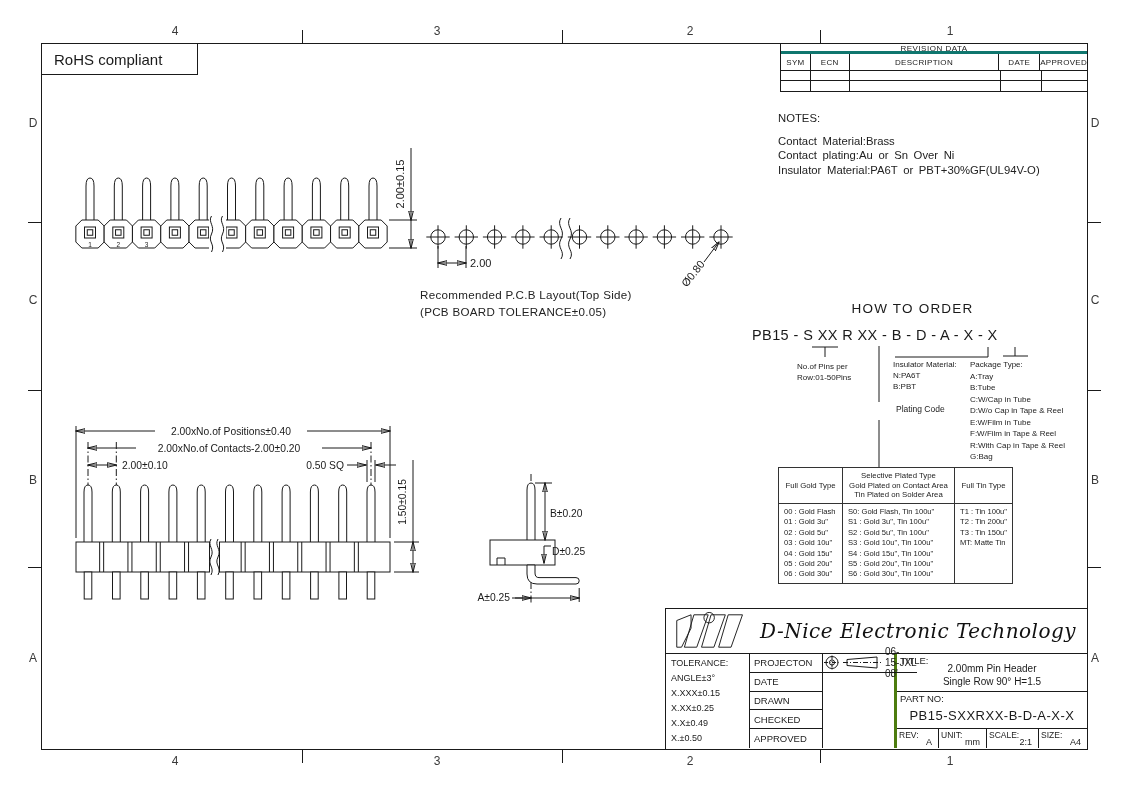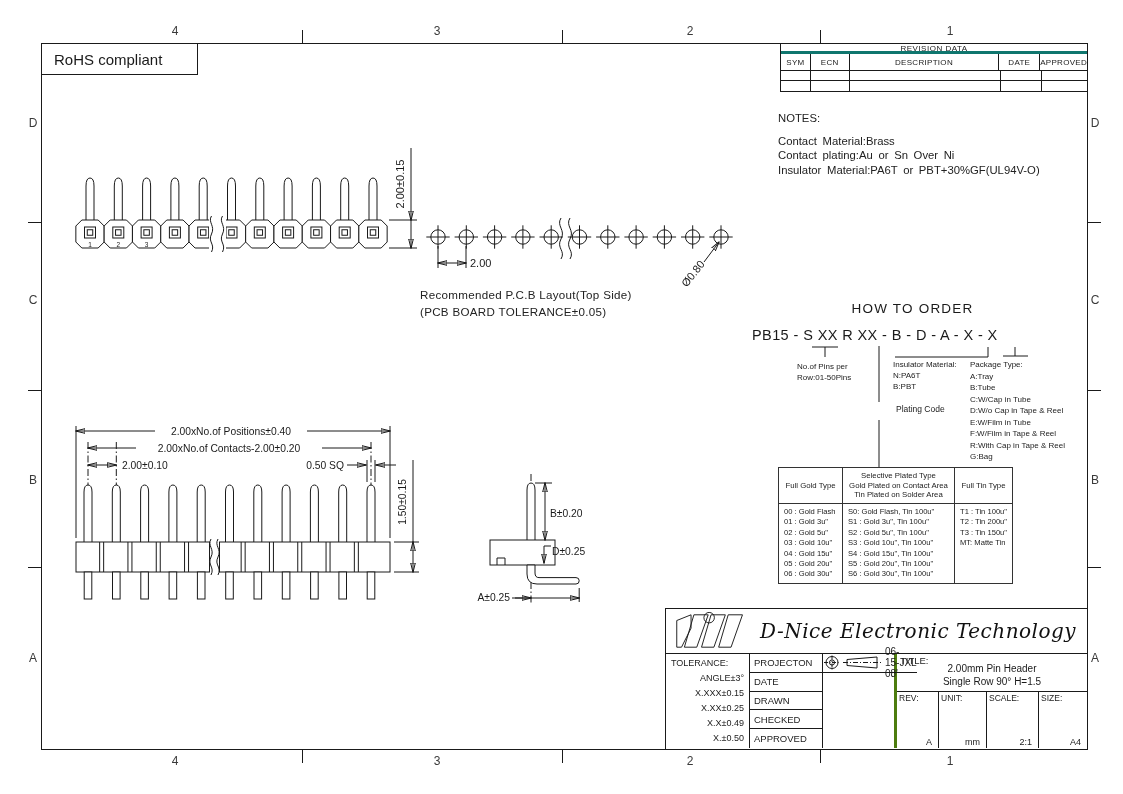--- a/index.html
+++ b/index.html
@@ -38,21 +38,21 @@
   .plt-cell:last-child{border-right:none}
   .pc1{width:64px}.pc2{width:112px}.pc3{flex:1}
   .plt-head .plt-cell{display:flex;align-items:center;justify-content:center;text-align:center;font-size:7.8px;line-height:9.5px;color:#222}
   .plt-body .plt-cell{font-size:7.6px;line-height:10.4px;padding:3px 2px 3px 5px;color:#222}
   
   .tb{left:665px;top:608px;width:423px;height:142px;border:1.4px solid #1a1a1a;background:#fff}
   .tb-logo-row{height:45px;border-bottom:1px solid #1a1a1a;display:flex;align-items:center}
   .tb-company{font-family:"DejaVu Serif",serif;font-style:italic;font-size:20px;margin-left:8px;letter-spacing:.5px;color:#111}
   .tb-grid{display:flex;height:94px}
   .tb-tol{width:84px;border-right:1px solid #1a1a1a;padding:2px 5px 0 5px;font-size:9px;line-height:15px;color:#222}
-  .tol-row{display:flex;justify-content:flex-end}
+  .tol-row{display:flex;justify-content:flex-start}
   .tb-mid{width:73px;border-right:1px solid #1a1a1a;display:flex;flex-direction:column}
   .tb-val{width:74px;border-right:3px solid #4d7c0f;display:flex;flex-direction:row}
   .tb-mrow{height:18.8px;border-bottom:1px solid #1a1a1a;display:flex;align-items:center;padding-left:4px;font-size:9.5px;color:#222}
   .tb-vrow{height:18.8px;border-bottom:1px solid #1a1a1a;display:flex;align-items:center;justify-content:center;font-size:10px}
   .tb-mid .tb-mrow:last-child,.tb-val .tb-vrow:last-child{border-bottom:none}
   .tb-right{flex:1;display:flex;flex-direction:column}
   .tb-title-cell,.tb-part-cell{height:37.6px;border-bottom:1px solid #1a1a1a;position:relative}
   .tb-corner-label{position:absolute;top:1px;left:3px;font-size:9.5px;color:#222}
   .tb-title-lines{margin-top:9px;text-align:center;font-size:10px;line-height:12.5px}
   .tb-part-value{margin-top:16px;text-align:center;font-size:13px;letter-spacing:.5px}
@@ -520,20 +520,24 @@
         <div class="tb-vrow">JXL</div>
         <div class="tb-vrow"></div>
         <div class="tb-vrow"></div>
       </div>
       <div class="tb-right">
         <div class="tb-title-cell">
           <div class="tb-corner-label">TITLE:</div>
           <div class="tb-title-lines ml">2.00mm Pin Header
 Single Row 90° H=1.5</div>
         </div>
+        <div class="tb-part-cell">
+          <div class="tb-corner-label">PART  NO:</div>
+          <div class="tb-part-value">PB15-SXXRXX-B-D-A-X-X</div>
+        </div>
         <div class="tb-bottom">
           <div class="tb-bcell bc1">
             <div class="tb-blabel">REV:</div>
             <div class="tb-bvalue">A</div>
           </div>
           <div class="tb-bcell bc2">
             <div class="tb-blabel">UNIT:</div>
             <div class="tb-bvalue">mm</div>
           </div>
           <div class="tb-bcell bc3">

